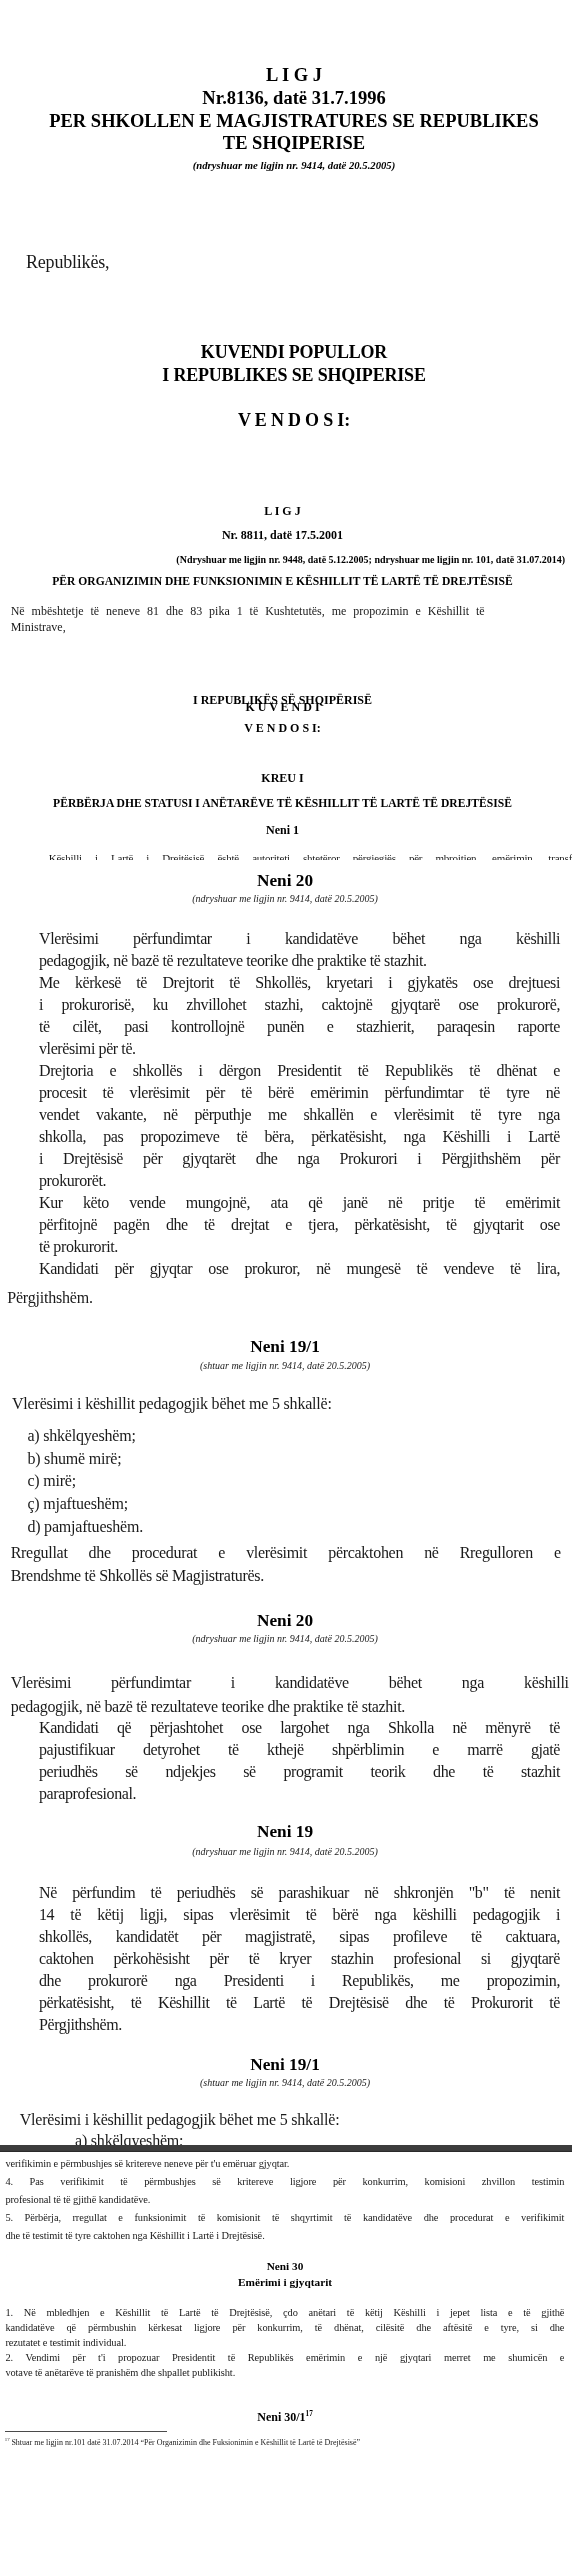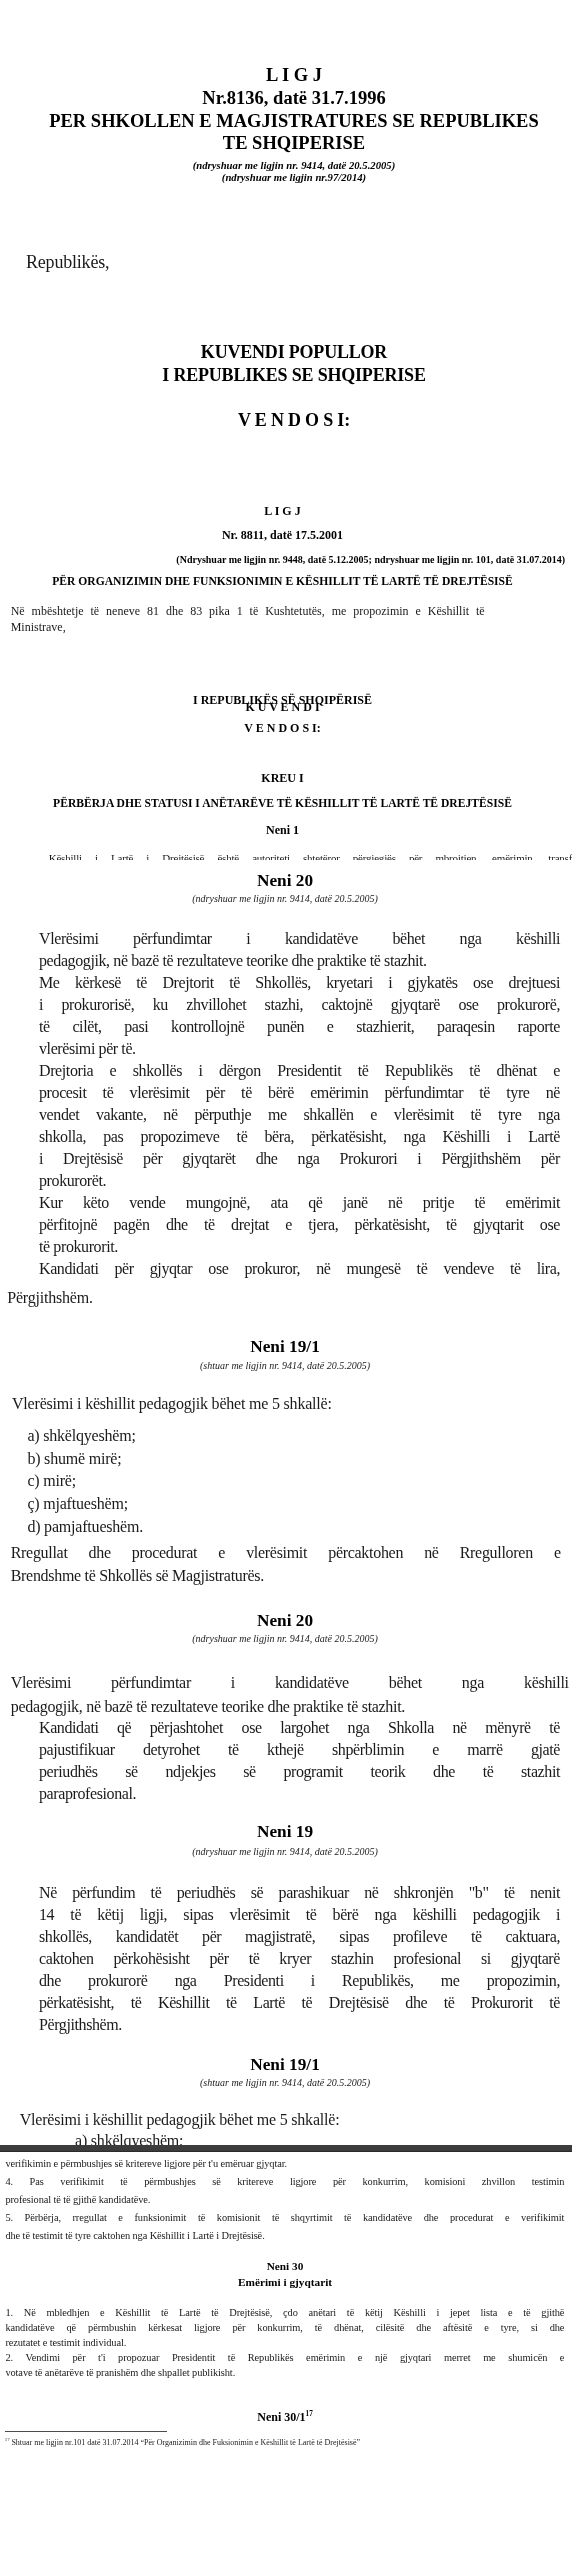--- a/index.html
+++ b/index.html
@@ -51,21 +51,20 @@
 <body>
 
 <div id="page">
 
   <div class="abs c" style="top:63px;left:15.5px;width:557px">
     <div class="b a-big" style="line-height:24px">L I G J</div>
     <div class="b a-big">Nr.8136, datë 31.7.1996</div>
     <div class="b a-big pre">PER SHKOLLEN E MAGJISTRATURES SE REPUBLIKES
 TE SHQIPERISE</div>
     <div class="b i a-amend" style="margin-top:3.6px">(ndryshuar me ligjin nr. 9414, datë 20.5.2005)</div>
-    <div class="b i a-amend">(ndryshuar me ligjin nr.97/2014)</div>
   </div>
 
   <div class="abs a-body" style="top:252px;left:26px;width:537px">
     <div class="jlast">Republikës,</div>
   </div>
 
   <div class="abs c b a-body pre" style="top:341px;left:15.5px;width:557px;line-height:22.7px">KUVENDI POPULLOR
 I REPUBLIKES SE SHQIPERISE</div>
   <div class="abs c b a-body" style="top:410px;left:15.5px;width:557px">V E N D O S I:</div>
 
@@ -166,21 +165,21 @@
 
   <div class="abs c b n-h" style="top:2055px;left:0;width:570px">Neni 19/1</div>
   <div class="abs c i n-a" style="top:2077px;left:0;width:570px">(shtuar me ligjin nr. 9414, datë 20.5.2005)</div>
   <div class="abs l1-body" style="top:2111px;left:19.7px;width:549px">Vlerësimi i këshillit pedagogjik bëhet me 5 shkallë:</div>
   <div class="abs clip" style="top:2132px;left:37px;width:525px;height:13px">
     <div class="l1-body nowrap">a) shkëlqyeshëm;</div>
   </div>
 
   <div class="bar" style="top:2145px;height:6px;background:#3c3c3c;border-bottom:0.6px solid #2a2a2a"></div>
 
-  <div class="abs d-body" style="top:2155px;left:5.4px;width:561px">verifikimin e përmbushjes së kritereve ligjore për t'u emëruar gjyqtar.</div>
+  <div class="abs d-body" style="top:2155px;left:5.4px;width:561px">verifikimin e përmbushjes së kritereve neneve për t'u emëruar gjyqtar.</div>
   <div class="abs d-body" style="top:2173px;left:5.4px;width:559px">
     <div class="jfull">4. Pas verifikimit të përmbushjes së kritereve ligjore për konkurrim, komisioni zhvillon testimin</div>
     <div class="jlast">profesional të të gjithë kandidatëve.</div>
   </div>
   <div class="abs d-body" style="top:2209px;left:5.4px;width:559px">
     <div class="jfull">5. Përbërja, rregullat e funksionimit të komisionit të shqyrtimit të kandidatëve dhe procedurat e verifikimit</div>
     <div class="jlast">dhe të testimit të tyre caktohen nga Këshillit i Lartë i Drejtësisë.</div>
   </div>
   <div class="abs c b d-h" style="top:2259px;left:0;width:570px">Neni 30</div>
   <div class="abs c b d-h" style="top:2275px;left:0;width:570px">Emërimi i gjyqtarit</div>

